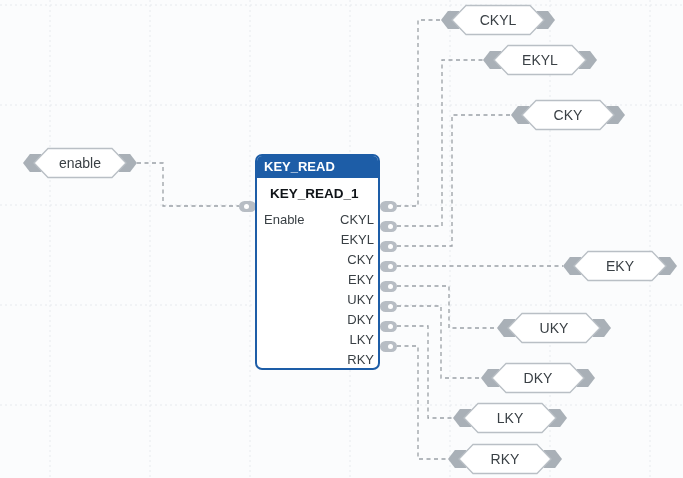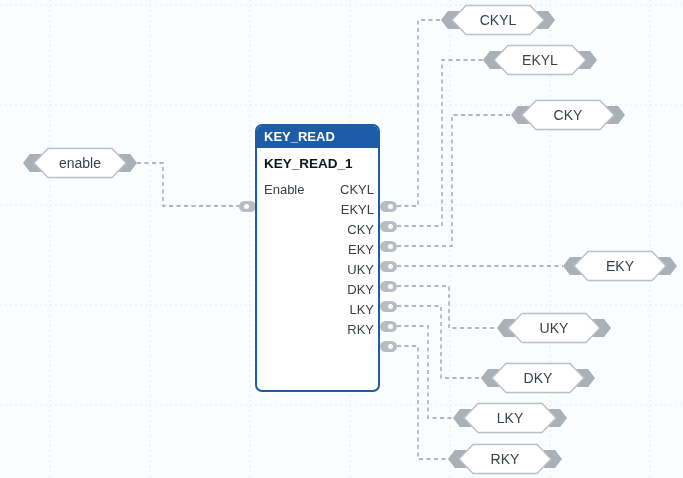--- a/index.html
+++ b/index.html
@@ -5,30 +5,30 @@
   html,body{margin:0;padding:0;background:#ffffff;}
   .canvas{
     position:relative;width:683px;height:478px;overflow:hidden;
     background:#fbfcfd;
     font-family:"Liberation Sans", sans-serif;
   }
   .layer-svg{position:absolute;left:0;top:0;z-index:1;}
 
   
   .block{
-    position:absolute;left:255px;top:124px;width:125px;height:268px;
+    position:absolute;left:255px;top:154px;width:125px;height:216px;
     box-sizing:border-box;border:2px solid #1d5da7;border-radius:7px;
     background:#ffffff;overflow:hidden;z-index:3;
   }
   .block-header{
     height:22px;line-height:22px;background:#1d5da7;color:#ffffff;
     font-size:13px;font-weight:bold;padding-left:7px;
   }
   .block-instance{
-    height:32px;line-height:32px;padding-left:7px;
+    height:32px;line-height:32px;padding-left:13px;
     font-size:13.5px;font-weight:bold;color:#101418;
   }
   .pin-row{
     display:flex;justify-content:space-between;height:20px;line-height:20px;
     padding:0 4px 0 7px;font-size:13px;color:#3a4045;
   }
   .pin-out{margin-left:auto;}
 
   
   .port{

